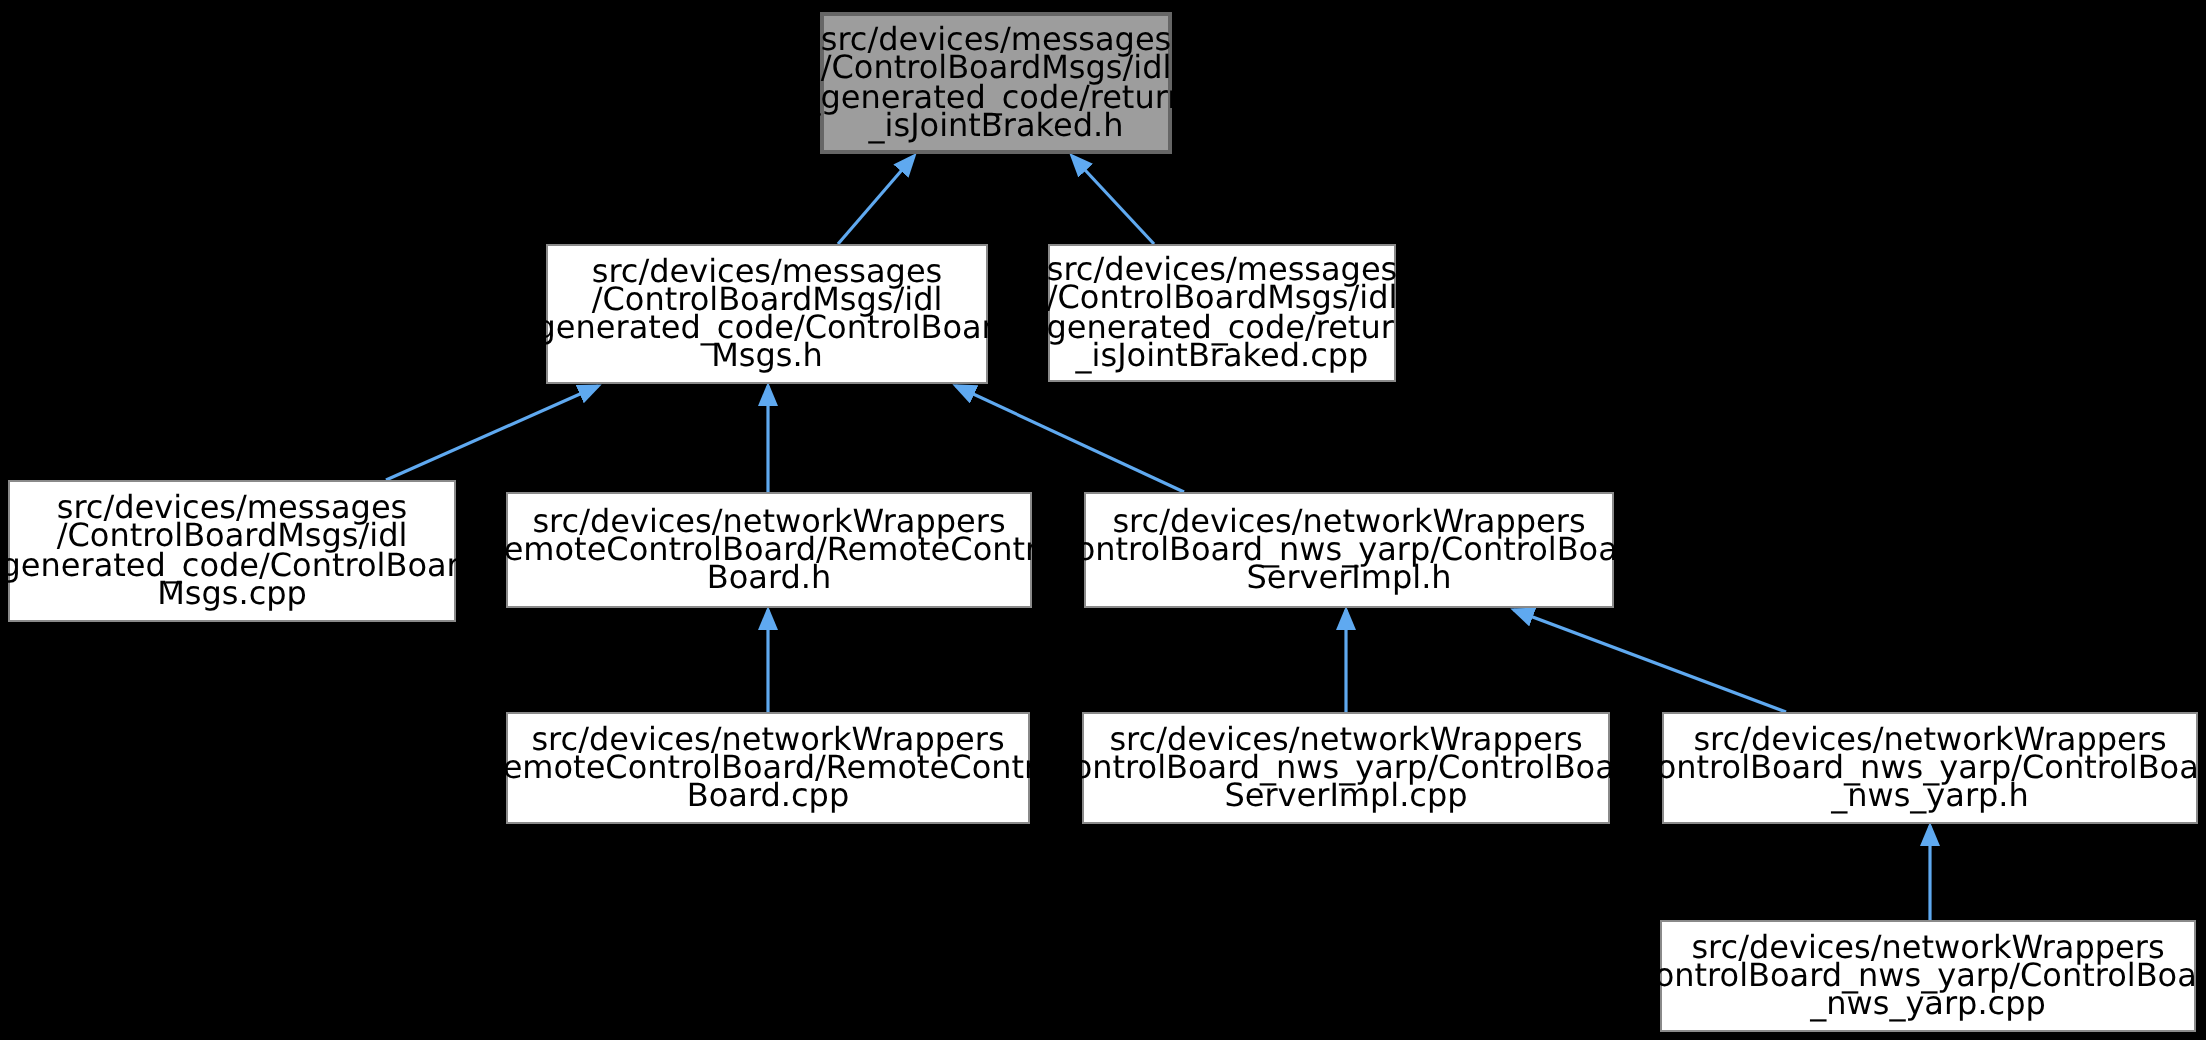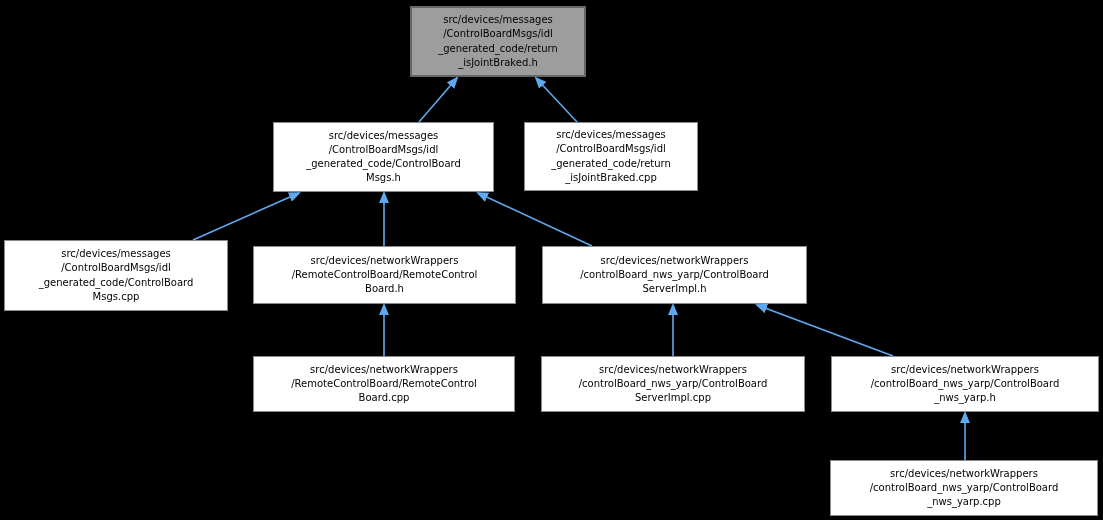--- a/index.html
+++ b/index.html
@@ -24,21 +24,21 @@
     pointer-events: none;
   }
   .node {
     position: absolute;
     box-sizing: border-box;
     display: flex;
     align-items: center;
     justify-content: center;
     text-align: center;
     white-space: pre-line;
-    font-size: 10px;
+    font-size: 16px;
     line-height: 14.2px;
     color: #000000;
     background: #ffffff;
     border: 1px solid #8a8a8a;
     cursor: pointer;
     padding: 15px 2px;
   }
   .node.current {
     background: #9d9d9d;
     border: 2px solid #666666;

